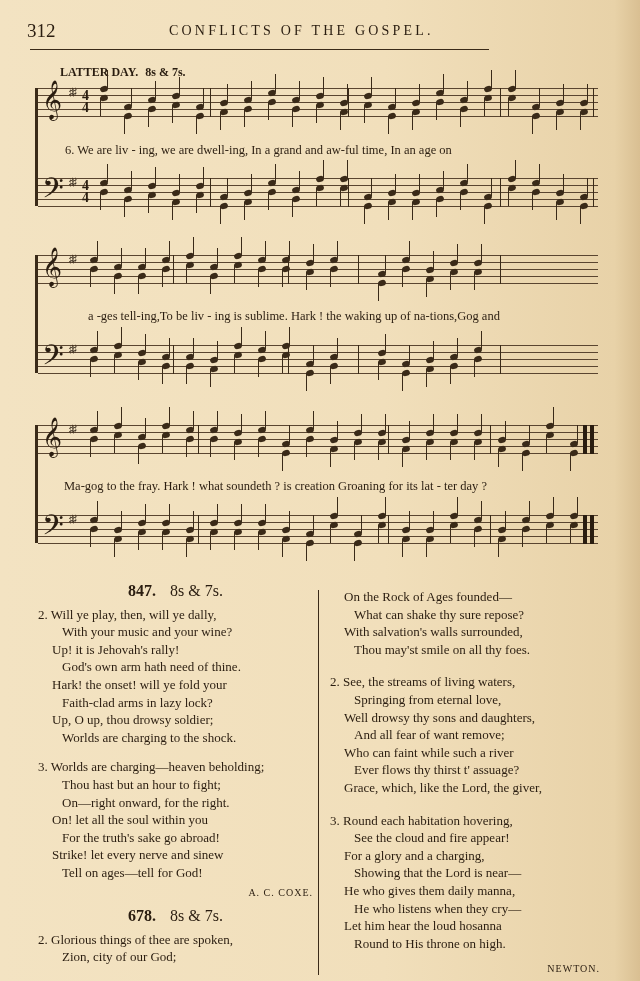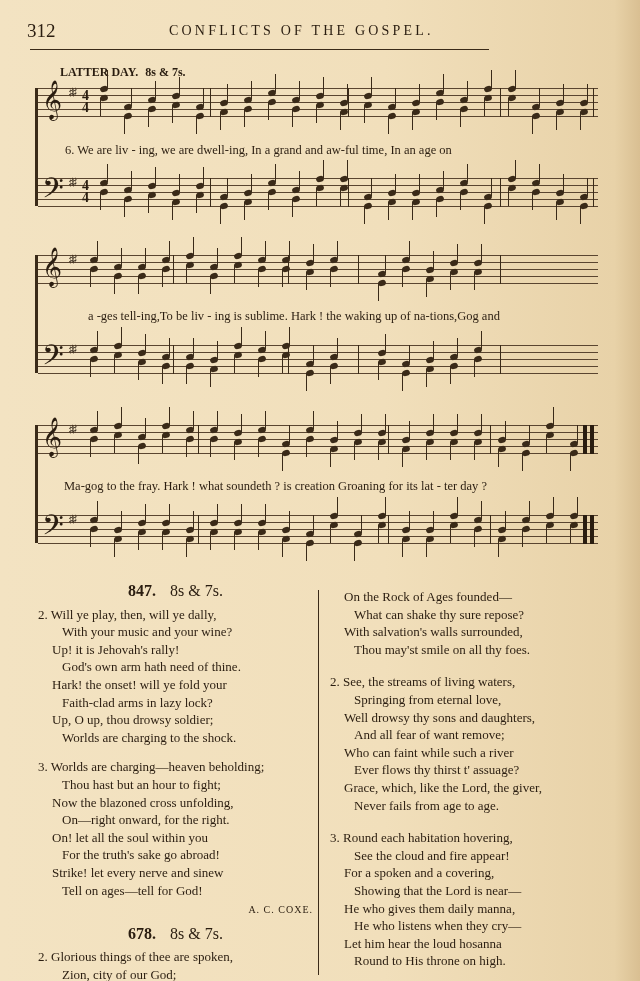--- a/index.html
+++ b/index.html
@@ -623,21 +623,20 @@
     <span class="verse-line indent">God's own arm hath need of thine.</span>
     <span class="verse-line" style="padding-left:14px">Hark! the onset! will ye fold your</span>
     <span class="verse-line indent">Faith-clad arms in lazy lock?</span>
     <span class="verse-line" style="padding-left:14px">Up, O up, thou drowsy soldier;</span>
     <span class="verse-line indent">Worlds are charging to the shock.</span>
   </div>
   <div class="verse-gap"></div>
   <div class="verse">
     <span class="verse-line first">3. Worlds are charging—heaven beholding;</span>
     <span class="verse-line indent">Thou hast but an hour to fight;</span>
-    <span class="verse-line" style="padding-left:14px">Now the blazoned cross unfolding,</span>
     <span class="verse-line indent">On—right onward, for the right.</span>
     <span class="verse-line" style="padding-left:14px">On! let all the soul within you</span>
     <span class="verse-line indent">For the truth's sake go abroad!</span>
     <span class="verse-line" style="padding-left:14px">Strike! let every nerve and sinew</span>
     <span class="verse-line indent">Tell on ages—tell for God!</span>
   </div>
   <div class="author">A. C. COXE.</div>
 
   <div class="hymn-heading" style="margin-top:6px">
     <span class="num">678.</span>
@@ -661,27 +660,26 @@
   </div>
   <div class="verse-gap" style="height:15px"></div>
   <div class="verse">
     <span class="verse-line first">2. See, the streams of living waters,</span>
     <span class="verse-line indent">Springing from eternal love,</span>
     <span class="verse-line" style="padding-left:14px">Well drowsy thy sons and daughters,</span>
     <span class="verse-line indent">And all fear of want remove;</span>
     <span class="verse-line" style="padding-left:14px">Who can faint while such a river</span>
     <span class="verse-line indent">Ever flows thy thirst t' assuage?</span>
     <span class="verse-line" style="padding-left:14px">Grace, which, like the Lord, the giver,</span>
-    <span class="verse-line indent">Never fails from age to age.</span>
   </div>
   <div class="verse-gap" style="height:15px"></div>
   <div class="verse">
     <span class="verse-line first">3. Round each habitation hovering,</span>
     <span class="verse-line indent">See the cloud and fire appear!</span>
-    <span class="verse-line" style="padding-left:14px">For a spoken and a covering,</span>
+    <span class="verse-line" style="padding-left:14px">For a glory and a charging,</span>
     <span class="verse-line indent">Showing that the Lord is near—</span>
     <span class="verse-line" style="padding-left:14px">He who gives them daily manna,</span>
     <span class="verse-line indent">He who listens when they cry—</span>
     <span class="verse-line" style="padding-left:14px">Let him hear the loud hosanna</span>
     <span class="verse-line indent">Round to His throne on high.</span>
   </div>
   <div class="author" style="margin-top:8px;padding-right:20px">NEWTON.</div>
 </div>
 
 </body></html>

